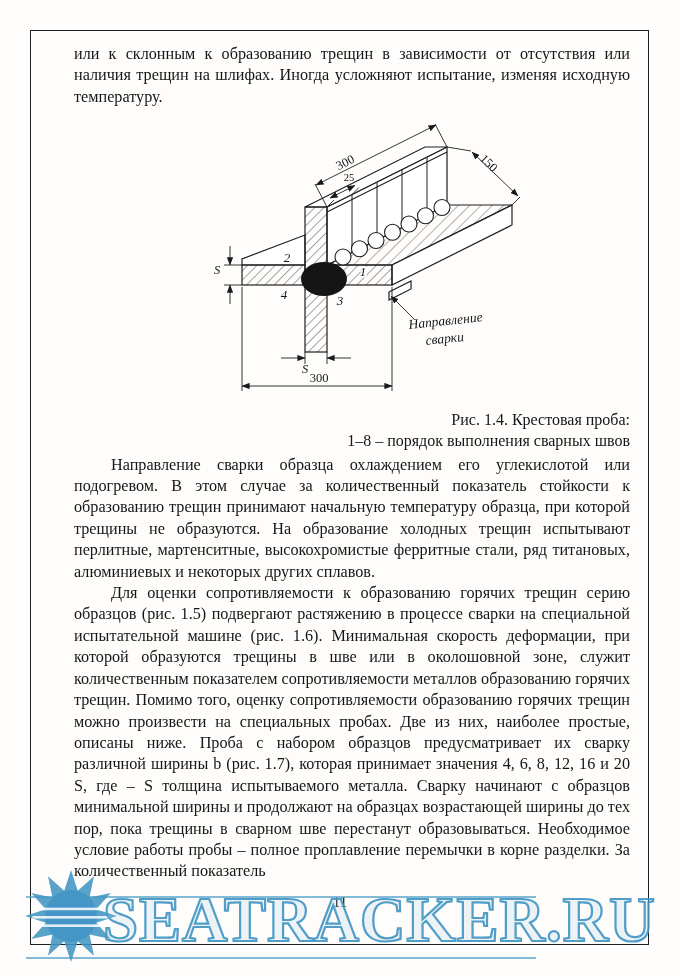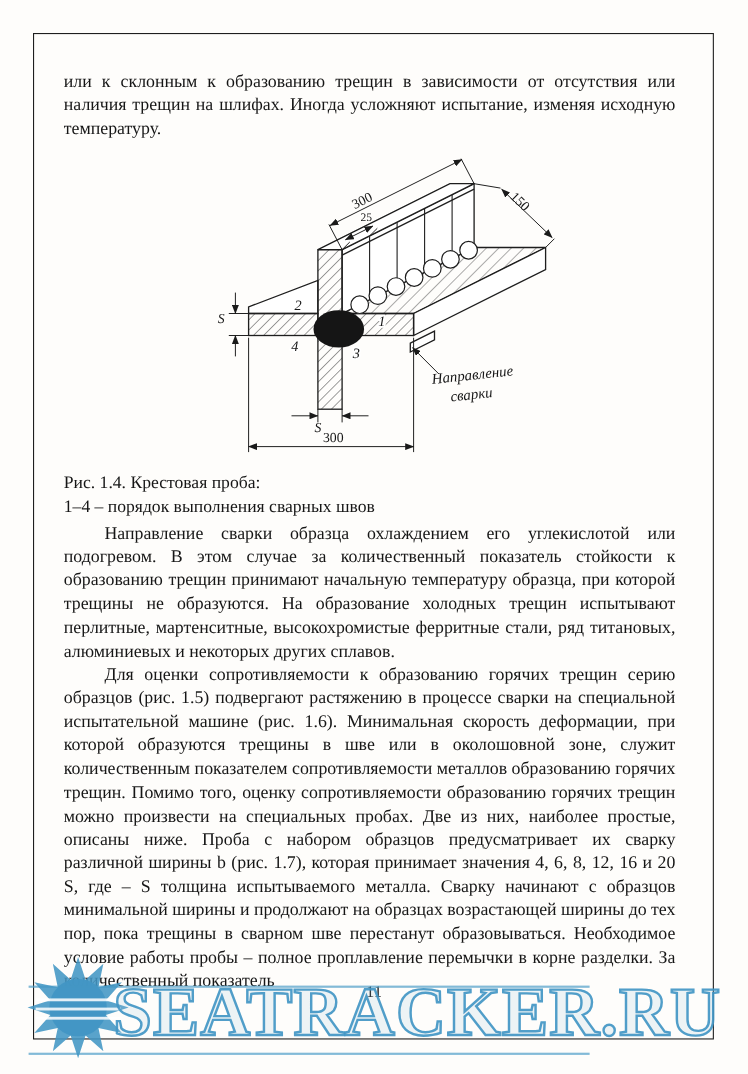--- a/index.html
+++ b/index.html
@@ -5,27 +5,27 @@
   html,body { margin:0; padding:0; }
   body {
     width:680px; height:976px; position:relative; overflow:hidden;
     background:#fefdfb; font-family:"Liberation Serif", serif;
   }
   .frame {
     position:absolute; left:30px; top:30px; width:617px; height:913px;
     border:1.6px solid #1e1e1e;
   }
   .content {
-    position:absolute; left:58px; top:44px; width:556px;
-    color:#161616; font-size:16.2px; line-height:21.4px; text-align:justify;margin-top:20px;
+    position:absolute; left:74px; top:44px; width:556px;
+    color:#161616; font-size:16.2px; line-height:21.4px; text-align:justify;
   }
   .content p { margin:0; }
   .indent { text-indent:37px; }
   .figure-wrap { margin:16px 0 4px; text-align:center; }
-  .caption { text-align:left; font-size:16px; line-height:21px; margin-top:8px; }
+  .caption { text-align:right; font-size:16px; line-height:21px; margin-top:8px; }
   .body-block { margin-top:16px; }
 
   svg text { font-family:"Liberation Serif", serif; fill:#161616; }
   .dim-label { font-size:12.5px; }
   .small-dim { font-size:10.5px; }
   .s-label { font-style:italic; font-size:12.5px; }
   .order-num { font-style:italic; font-size:13px; paint-order:stroke; stroke:#ffffff; stroke-width:3px; }
   .dir-label { font-style:italic; font-size:13.5px; }
   .edge { stroke:#1e1e1e; stroke-width:1.2; fill:none; }
   .face-white { fill:#ffffff; stroke:#1e1e1e; stroke-width:1.2; }
@@ -157,21 +157,21 @@
 
       <g>
         <line class="dimline" x1="238" y1="196" x2="214" y2="172" marker-end="url(#ar)"></line>
         <text class="dir-label" x="232" y="205" transform="rotate(-6 232 205)">Направление</text>
         <text class="dir-label" x="249" y="221" transform="rotate(-6 249 221)">сварки</text>
       </g>
     </svg>
 
     <div class="caption">
       <div>Рис. 1.4. Крестовая проба:</div>
-      <div>1–4 – порядок выполнения сварных швов</div>
+      <div>1–8 – порядок выполнения сварных швов</div>
     </div>
   </div>
 
   <p class="indent body-block">Направление сварки образца охлаждением его углекислотой или подогревом. В этом случае за количественный показатель стойкости к образованию трещин принимают начальную температуру образца, при которой трещины не образуются. На образование холодных трещин испытывают перлитные, мартенситные, высокохромистые ферритные стали, ряд титановых, алюминиевых и некоторых других сплавов.</p>
   <p class="indent">Для оценки сопротивляемости к образованию горячих трещин серию образцов (рис. 1.5) подвергают растяжению в процессе сварки на специальной испытательной машине (рис. 1.6). Минимальная скорость деформации, при которой образуются трещины в шве или в околошовной зоне, служит количественным показателем сопротивляемости металлов образованию горячих трещин. Помимо того, оценку сопротивляемости образованию горячих трещин можно произвести на специальных пробах. Две из них, наиболее простые, описаны ниже. Проба с набором образцов предусматривает их сварку различной ширины b (рис. 1.7), которая принимает значения 4, 6, 8, 12, 16 и 20 S, где – S толщина испытываемого металла. Сварку начинают с образцов минимальной ширины и продолжают на образцах возрастающей ширины до тех пор, пока трещины в сварном шве перестанут образовываться. Необходимое условие работы пробы – полное проплавление перемычки в корне разделки. За количественный показатель</p>
 </div>
 
 <div class="page-num">11</div>
 
 <div class="watermark">

